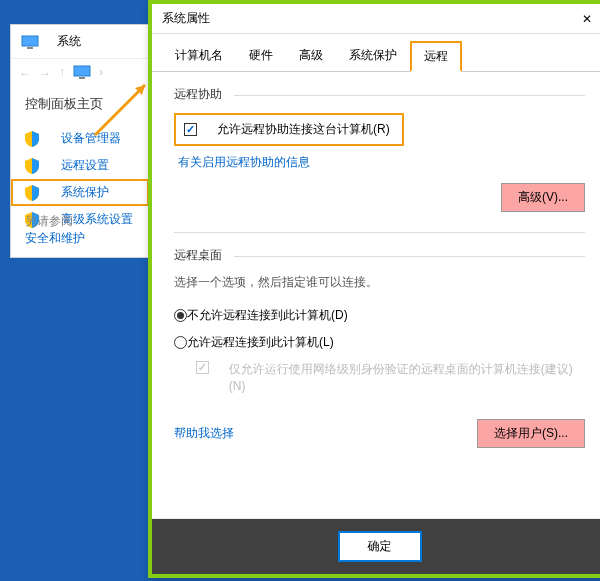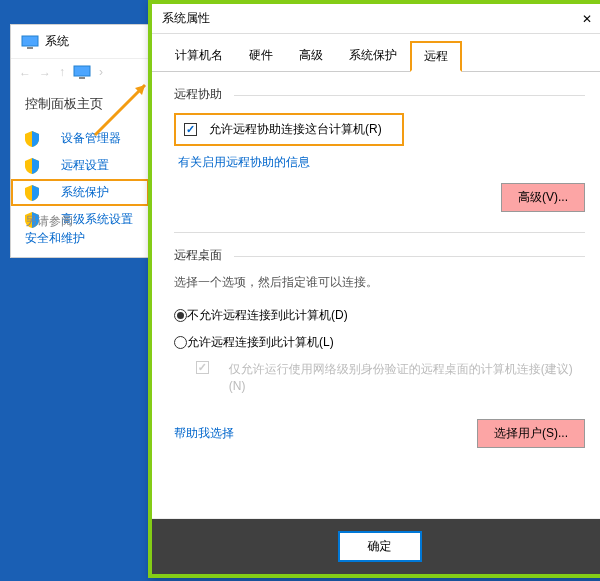--- a/index.html
+++ b/index.html
@@ -1,18 +1,18 @@
 <!DOCTYPE html>
 <html><head>
 <meta charset="utf-8">
 <style>
 *{box-sizing:border-box;margin:0;padding:0;font-family:"Microsoft YaHei","Segoe UI",sans-serif;font-size:12px}
 body{width:600px;height:581px;background:#1a5fb4;overflow:hidden;position:relative}
 .sidebar{position:absolute;left:10px;top:24px;width:140px;background:#fff;border:1px solid #d0d0d0;padding-bottom:20px}
-.sidebar-top{padding:8px 10px;display:flex;align-items:center;gap:6px;border-bottom:1px solid #eee}
+.sidebar-top{padding:8px 10px;display:flex;align-items:center;gap:18px;border-bottom:1px solid #eee}
 .monitor-icon{width:18px;height:14px;display:inline-block}
 .monitor-icon svg{width:100%;height:100%}
 .sidebar-nav{padding:6px 8px;display:flex;align-items:center;gap:8px;color:#888;font-size:13px}
 .sidebar-nav span{color:#ccc}
 .cp-home{padding:10px 14px 8px;font-size:13px;color:#333}
 .sidebar-links{padding:4px 0}
 .sidebar-item{display:flex;align-items:center;gap:22px;padding:5px 14px;color:#0066cc;cursor:pointer}
 .sidebar-item.hl{border:2px solid #f39c12;padding:3px 12px}
 .shield{width:14px;height:16px;flex-shrink:0}
 .sidebar-footer{position:absolute;bottom:10px;left:14px}
@@ -23,21 +23,21 @@
 .titlebar{display:flex;align-items:center;justify-content:space-between;height:30px;padding:0 0 0 10px;border-bottom:1px solid #ddd}
 .titlebar-title{font-size:12px}
 .close-btn{width:40px;height:30px;display:flex;align-items:center;justify-content:center;cursor:pointer;font-size:14px}
 .tabs{display:flex;padding:6px 10px 0;border-bottom:1px solid #ccc}
 .tab{padding:5px 12px;cursor:pointer;border:1px solid transparent;position:relative;top:1px}
 .tab.active{border:2px solid #f39c12;background:#fff;border-bottom:2px solid #fff}
 .content{padding:14px 22px}
 .group{margin-bottom:20px}
 .group-title{font-size:12px;color:#333;margin-bottom:10px;position:relative}
 .group-title::after{content:"";position:absolute;left:60px;right:0;top:50%;height:1px;background:#ddd}
-.checkbox-row{display:flex;align-items:center;gap:12px;padding:6px 8px}
+.checkbox-row{display:flex;align-items:center;gap:20px;padding:6px 8px}
 .checkbox-row.hl{border:2px solid #f39c12;width:230px;margin-bottom:8px}
 .checkbox{width:13px;height:13px;border:1px solid #333;display:flex;align-items:center;justify-content:center;cursor:pointer}
 .checkbox.checked::after{content:"✓";color:#0066cc;font-size:11px;font-weight:bold}
 .checkbox.disabled{border-color:#ccc}
 .checkbox.disabled.checked::after{color:#ccc}
 .link{color:#0066cc;cursor:pointer;text-decoration:none}
 .btn{padding:5px 16px;border:1px solid #999;background:#fca5a5;cursor:pointer;min-width:80px;text-align:center}
 .btn-row-right{display:flex;justify-content:flex-end;margin-top:12px}
 .divider{height:1px;background:#ddd;margin:14px 0}
 .desc{color:#555;margin:10px 0 16px}

